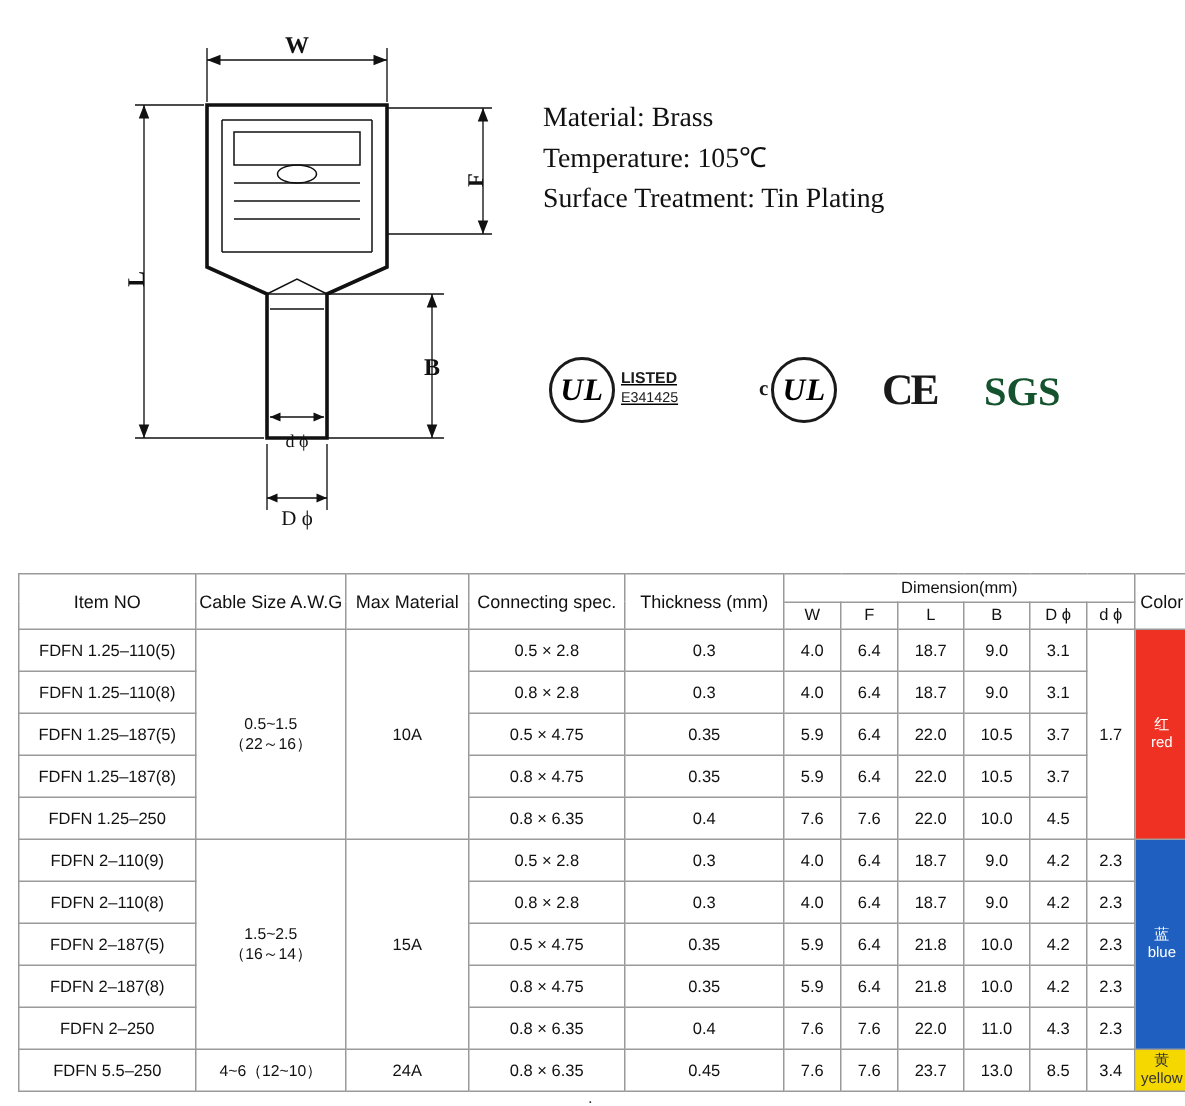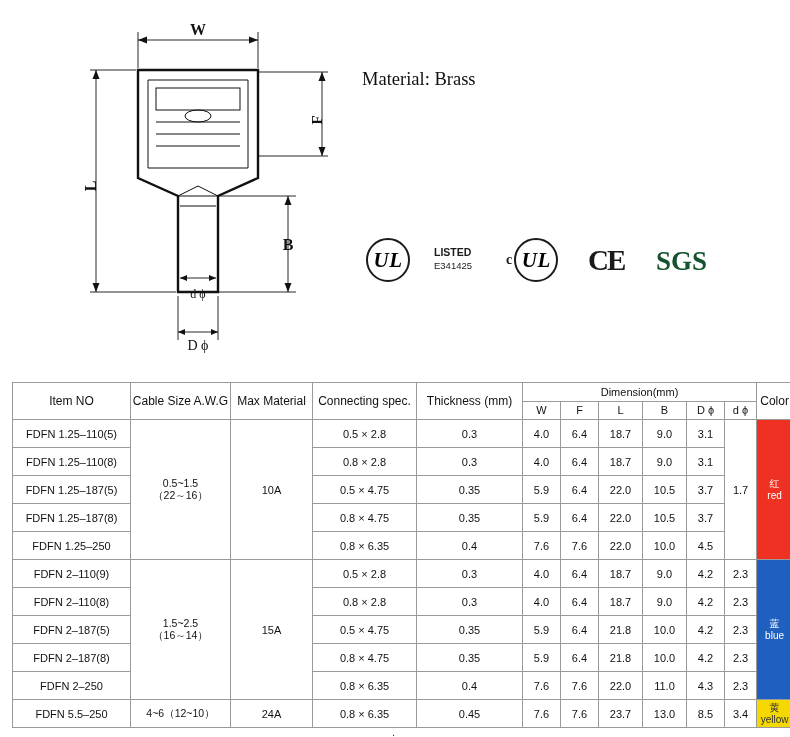--- a/index.html
+++ b/index.html
@@ -201,29 +201,31 @@
       <text x="262" y="110" text-anchor="middle" font-family="Liberation Serif, serif" font-size="15" font-weight="bold" fill="#111" transform="rotate(-90 262 110)">F</text>
       <text x="36" y="176" text-anchor="middle" font-family="Liberation Serif, serif" font-size="16" font-weight="bold" fill="#111" transform="rotate(-90 36 176)">L</text>
       <text x="228" y="240" text-anchor="middle" font-family="Liberation Serif, serif" font-size="16" font-weight="bold" fill="#111">B</text>
       <text x="138" y="288" text-anchor="middle" font-family="Liberation Serif, serif" font-size="12" fill="#111">d ϕ</text>
       <text x="138" y="340" text-anchor="middle" font-family="Liberation Serif, serif" font-size="14" fill="#111">D ϕ</text>
     </svg>
   </div>
 
   <div id="spec-block">
     <div class="spec-line">Material: Brass</div>
+    <div class="spec-line">Temperature: 105℃</div>
+    <div class="spec-line">Surface Treatment: Tin Plating</div>
   </div>
 
   <div id="cert-row">
     <div class="cert" style="left:0px; top:6px;">
       <div class="ul-mark">
           <span>UL</span>
         </div>
     </div>
-    <div class="cert" style="left:68px; top:14px;">
+    <div class="cert" style="left:48px; top:14px;text-decoration:underline;">
       <div class="listed-text">
         <div>LISTED</div>
         <div class="sub">E341425</div>
       </div>
     </div>
     <div class="cert" style="left:140px; top:6px;">
       <div style="display:flex; align-items:center; gap:2px;">
         <span class="c-prefix">c</span>
         <div class="ul-mark">
             <span>UL</span>

